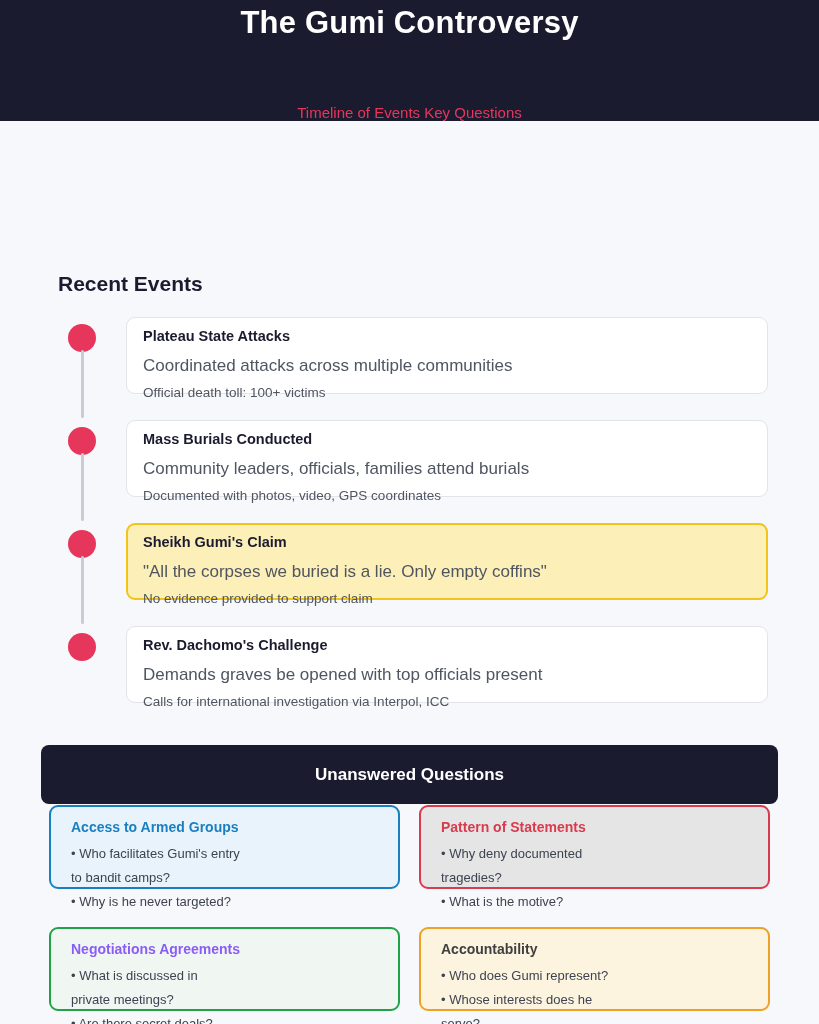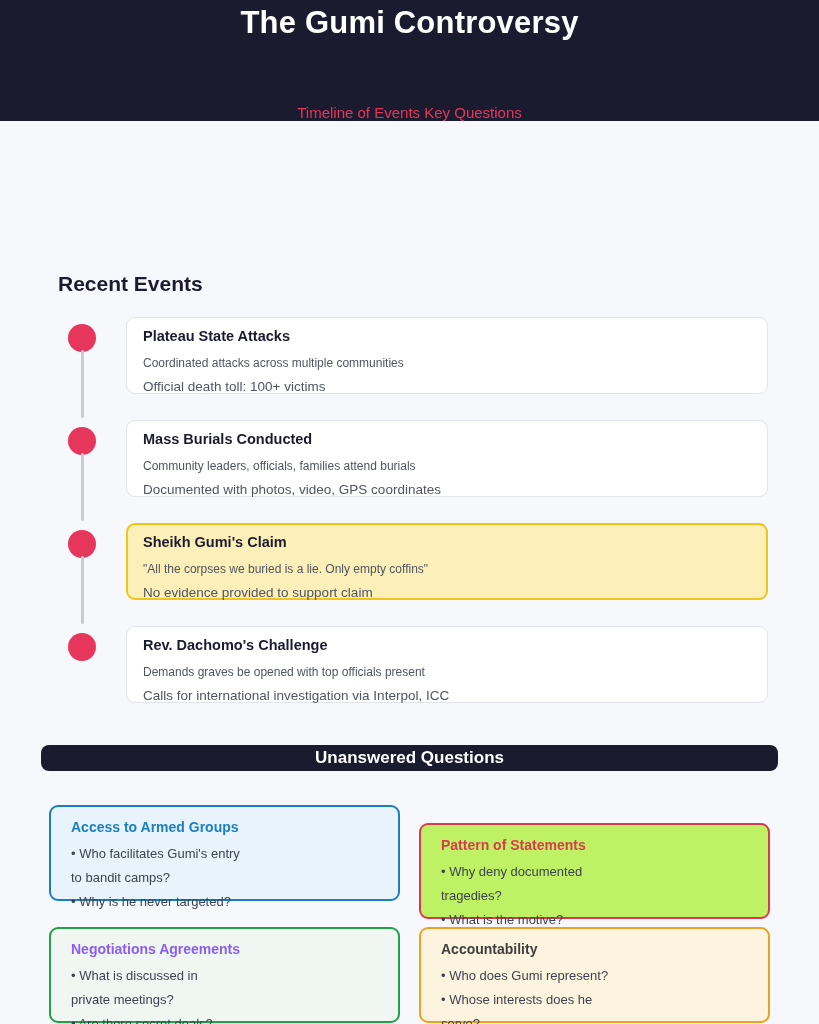--- a/index.html
+++ b/index.html
@@ -116,39 +116,39 @@
     top: 11px;
     width: 640px;
   }
   .tl-title {
     font-size: 14.5px;
     font-weight: bold;
     color: #1b1b2f;
     line-height: 1.2;
   }
   .tl-line1 {
-    font-size: 12px;
+    font-size: 17px;
     color: #4f5561;
     margin-top: 11px;
     line-height: 1.2;
   }
   .tl-line2 {
     font-size: 13.5px;
     color: #4f5561;
     margin-top: 8px;
     line-height: 1.2;
   }
 
   
   .banner {
     position: absolute;
     left: 41px;
     top: 624px;
     width: 737px;
-    height: 26px;
+    height: 59px;
     background: #1b1b2f;
     border-radius: 8px;
     display: flex;
     align-items: center;
     justify-content: center;
   }
   .banner-text {
     color: #ffffff;
     font-size: 17px;
     font-weight: bold;
@@ -157,21 +157,21 @@
   
   .qgrid {
     position: absolute;
     left: 0;
     top: 684px;
     width: 819px;
   }
   .qcard {
     position: absolute;
     width: 351px;
-    height: 96px;
+    height: 84px;
     border-radius: 9px;
     border-width: 2px;
     border-style: solid;
     padding: 12px 16px 0 20px;
   }
   .qcard.c0 { left: 49px;  top: 0;   }
   .qcard.c1 { left: 419px; top: 0;   }
   .qcard.c2 { left: 49px;  top: 122px; }
   .qcard.c3 { left: 419px; top: 122px; }
 
@@ -266,21 +266,21 @@
 
     <div class="qcard c0" id="qcard0" style="background: rgb(232, 243, 251); border-color: rgb(26, 127, 193);">
       <div class="qtitle" id="qtitle0" style="color: rgb(26, 127, 193);">Access to Armed Groups</div>
       <div class="qbody">
         <div class="qline">• Who facilitates Gumi's entry</div>
         <div class="qline">to bandit camps?</div>
         <div class="qline">• Why is he never targeted?</div>
       </div>
     </div>
 
-    <div class="qcard c1" id="qcard1" style="background: #bef264; border-color: rgb(217, 59, 78); margin-top: 18px;">
+    <div class="qcard c1" id="qcard1" style="background: #e5e5e5; border-color: rgb(217, 59, 78);">
       <div class="qtitle" id="qtitle1" style="color: rgb(217, 59, 78);">Pattern of Statements</div>
       <div class="qbody">
         <div class="qline">• Why deny documented</div>
         <div class="qline">tragedies?</div>
         <div class="qline">• What is the motive?</div>
       </div>
     </div>
 
     <div class="qcard c2" id="qcard2" style="background: rgb(240, 247, 242); border-color: rgb(33, 161, 72);">
       <div class="qtitle" id="qtitle2" style="color: #8b5cf6;">Negotiations Agreements</div>

